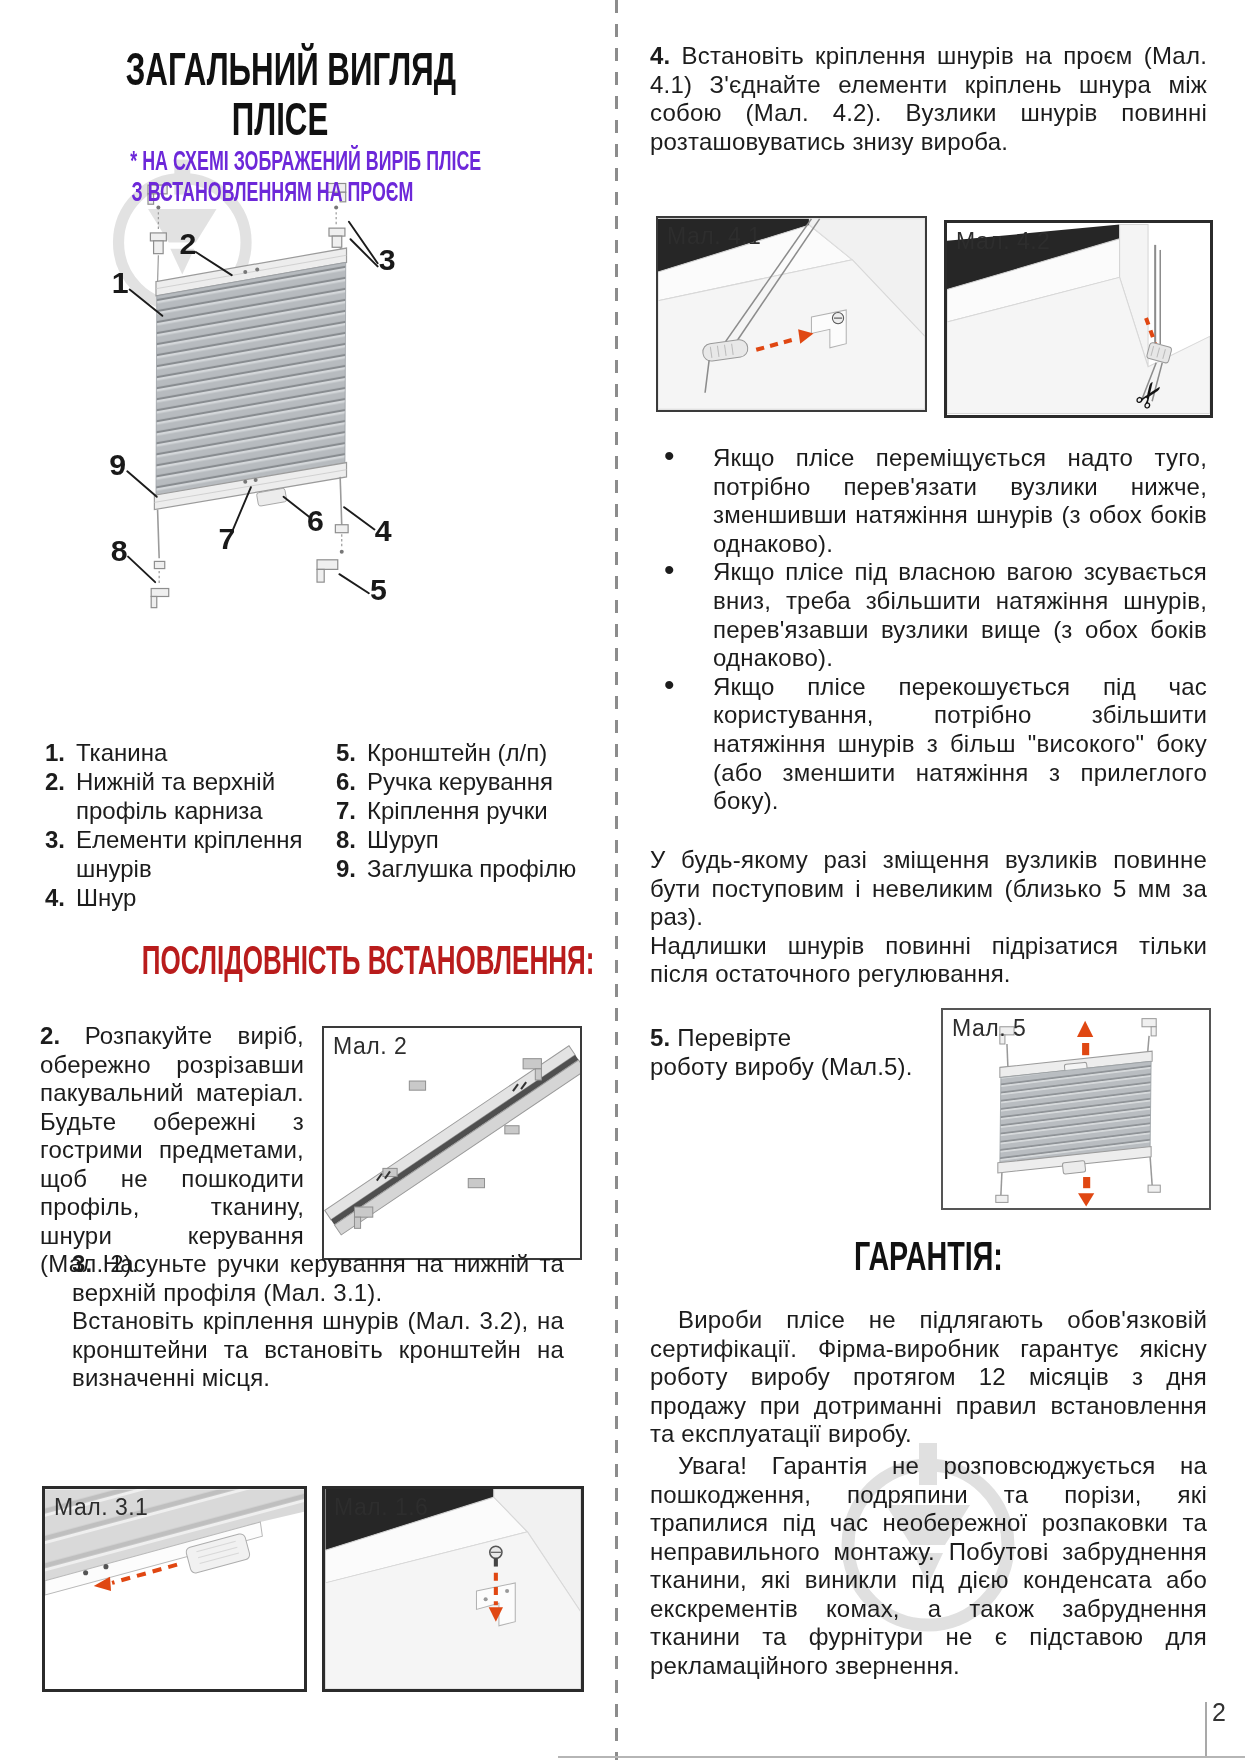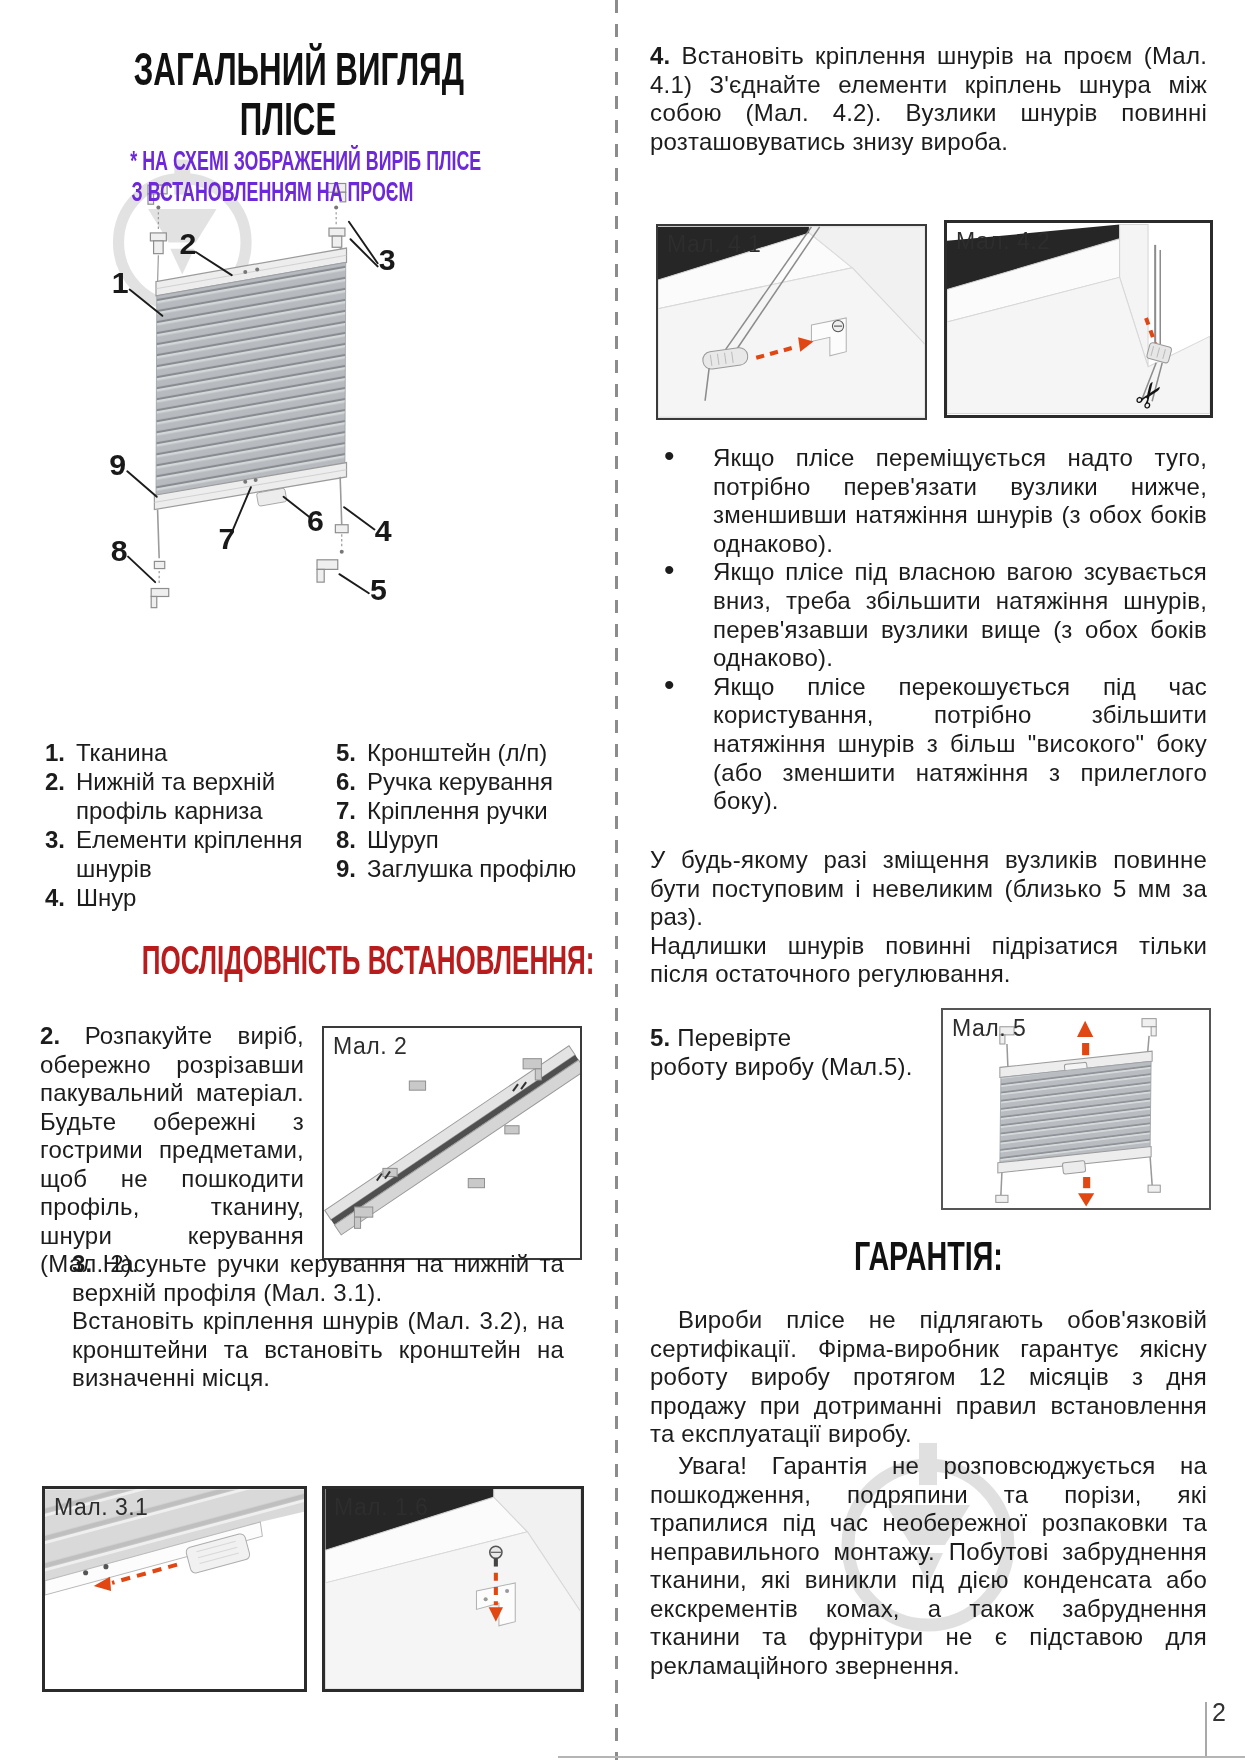--- a/index.html
+++ b/index.html
@@ -142,21 +142,21 @@
     <text class="dn" x="228" y="281">2</text>
     <text class="dn" x="478" y="300">3</text>
     <text class="dn" x="473" y="641">4</text>
     <text class="dn" x="467" y="715">5</text>
     <text class="dn" x="388" y="628">6</text>
     <text class="dn" x="277" y="650">7</text>
     <text class="dn" x="142" y="665">8</text>
     <text class="dn" x="140" y="558">9</text>
   </svg>
 
-  <div class="abs z2 center h1" style="left:56px;top:44px;width:465px;">
+  <div class="abs z2 center h1" style="left:48px;top:44px;width:465px;">
     <span class="cond">ЗАГАЛЬНИЙ ВИГЛЯД</span><br>
     <span class="cond">ПЛІСЕ</span>
   </div>
 
   <div class="abs z2 center sub" style="left:40px;top:146px;width:465px;">
     <span class="cond2">* НА СХЕМІ ЗОБРАЖЕНИЙ ВИРІБ ПЛІСЕ</span><br>
     <span class="cond2">З ВСТАНОВЛЕННЯМ НА ПРОЄМ</span>
   </div>
 
   <div class="abs z2 parts" style="left:45px;top:738px;width:268px;">
@@ -262,21 +262,21 @@
       <rect x="101" y="8" width="18" height="42"></rect>
       <polygon points="68,70 152,70 127,110 93,110"></polygon>
       <polygon points="95,118 125,118 110,150"></polygon>
     </g>
   </svg>
 
   <div class="abs z2 body" style="left:650px;top:42px;width:557px;">
     <b class="num">4.</b> <span>Встановіть кріплення шнурів на проєм (Мал. 4.1) З'єднайте елементи кріплень шнура між собою (Мал. 4.2). Вузлики шнурів повинні розташовуватись знизу вироба.</span>
   </div>
 
-  <div class="figbox" style="left:656px;top:224px;width:267px;height:192px;">
+  <div class="figbox" style="left:656px;top:216px;width:267px;height:192px;">
     <span class="figlabel">Мал. 4.1</span>
     <svg class="figart" viewBox="0 0 261 186">
       <polygon points="0,0 148,0 148,6 0,52" fill="#262626"></polygon>
       <polygon points="0,52 148,6 190,40 0,80" fill="#fbfbfb" stroke="#cfcfcf"></polygon>
       <polygon points="148,0 261,0 261,115 190,40 148,6" fill="#f1f1f1" stroke="#dddddd"></polygon>
       <polygon points="0,80 190,40 261,115 261,186 0,186" fill="#f5f5f5" stroke="#d8d8d8"></polygon>
       <line x1="150" y1="0" x2="66" y2="120" stroke="#8c8c8c" stroke-width="1.5"></line>
       <line x1="158" y1="0" x2="74" y2="124" stroke="#8c8c8c" stroke-width="1.5"></line>
       <g transform="rotate(-8 66 130)">
         <rect x="44" y="120" width="44" height="17" rx="8" fill="#e8e8e8" stroke="#999999"></rect>

